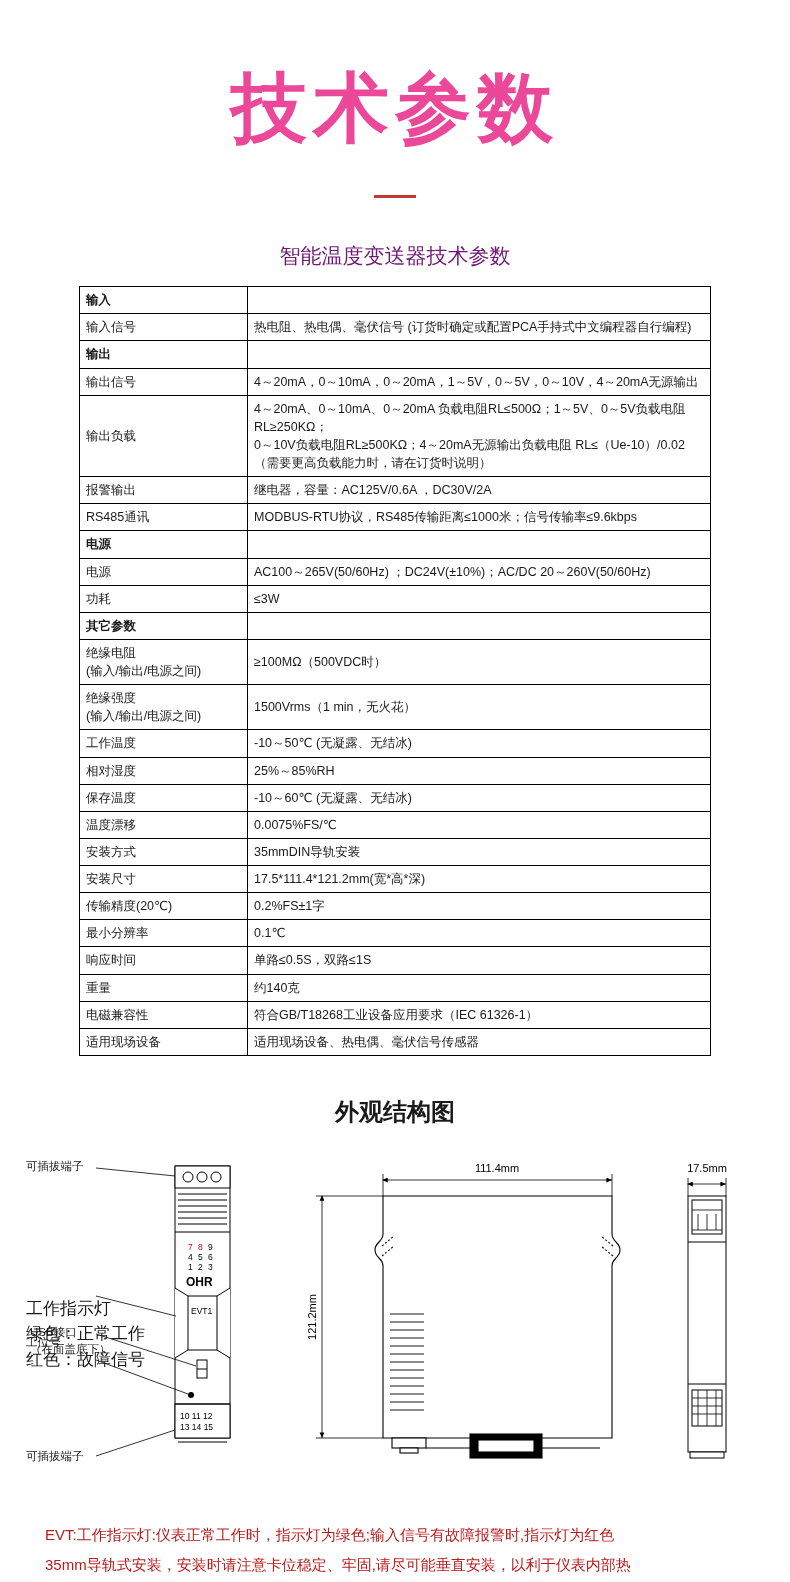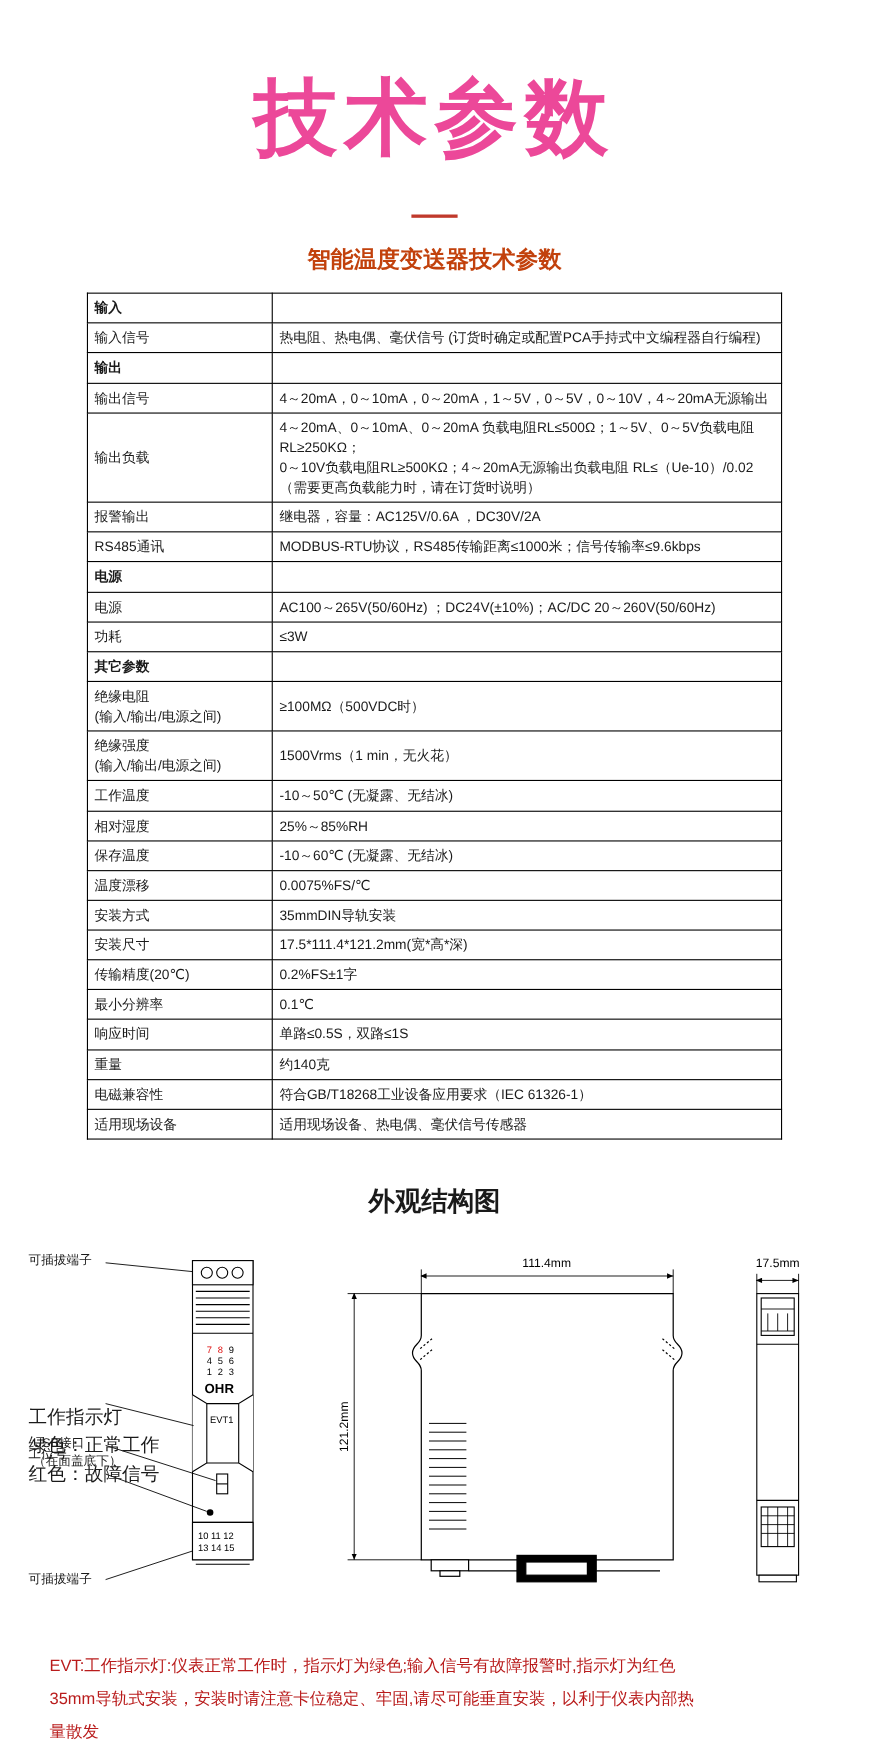--- a/index.html
+++ b/index.html
@@ -22,23 +22,23 @@
     line-height:1.2;
     color:#ec4899;
   }
   .title-rule{
     width:42px;height:3px;background:#c0392b;
     margin:42px auto 0 auto;
   }
   .sub-title{
     text-align:center;
     font-size:21px;
-    font-weight:bold;
-    margin:24px 0 16px 0;
-    color:#c2410c;
+    font-weight:normal;
+    margin:44px 0 16px 0;
+    color:#701a75;
   }
 
   
   table.spec{
     border-collapse:collapse;
     width:632px;
     margin:0 auto;
     table-layout:fixed;
     font-size:12.5px;
   }

